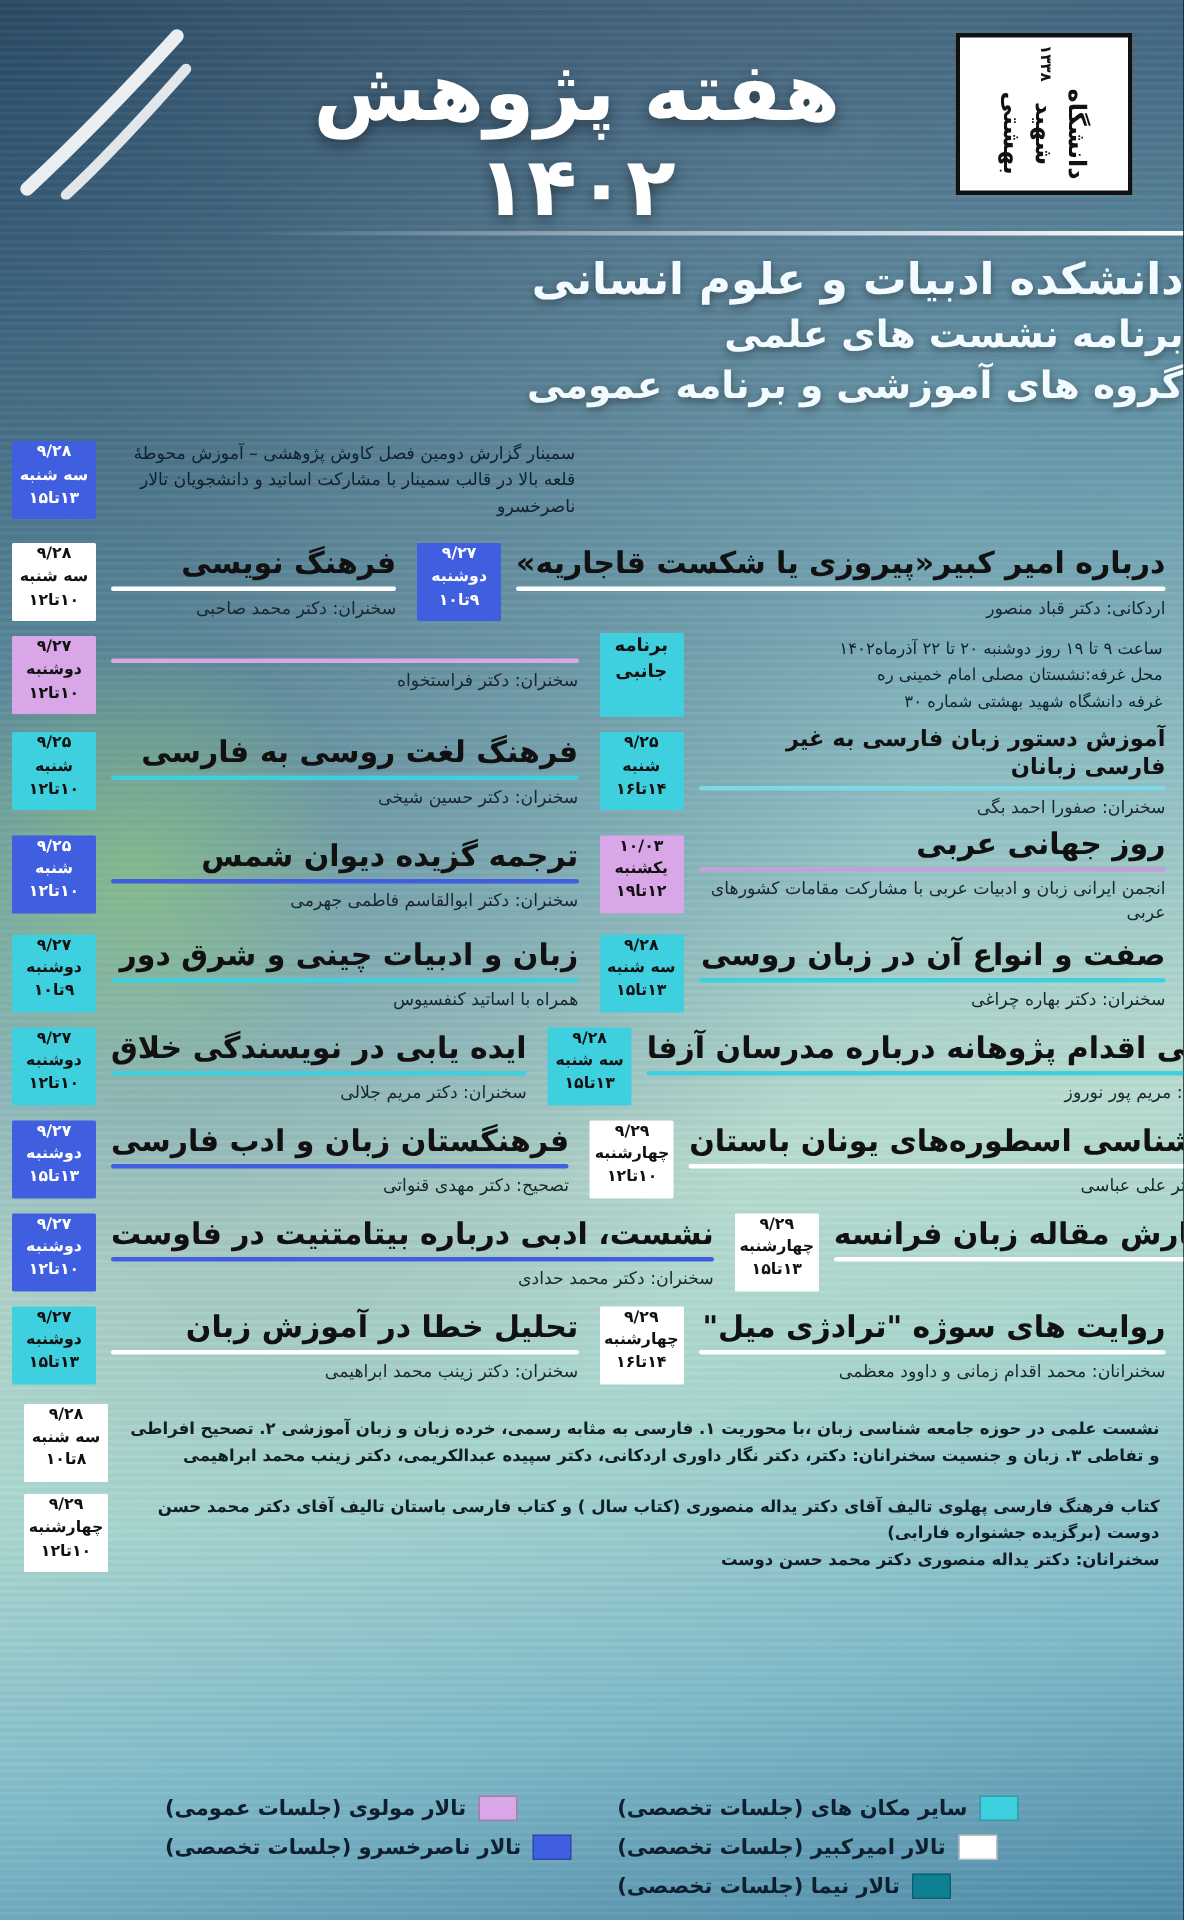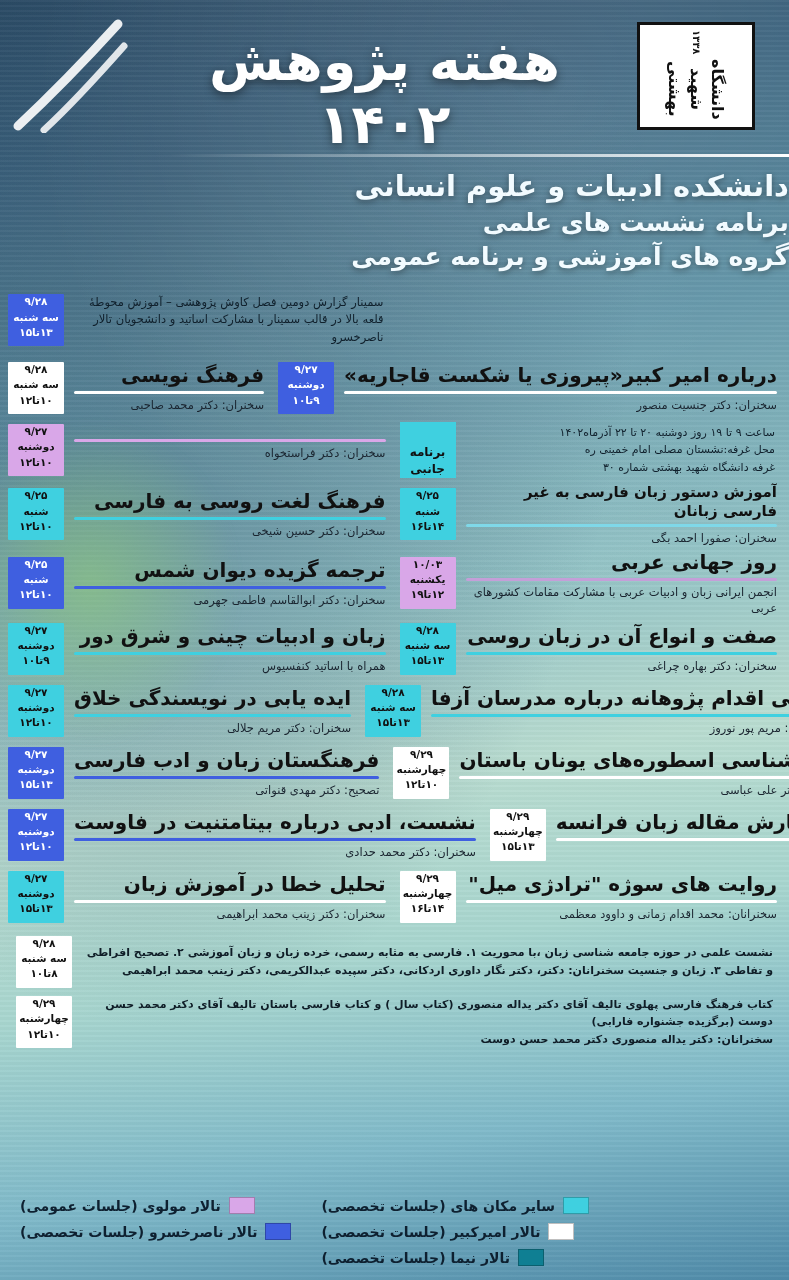--- a/index.html
+++ b/index.html
@@ -122,32 +122,32 @@
     font-size:11.5px; color:#10202c; line-height:1.55; text-align:right; direction:rtl; padding:4px 6px;
   }
   .notes-row{
     display:flex; flex-direction:row-reverse; align-items:center; gap:8px;
     padding:4px 10px 4px 10px;
   }
   .notes-text{
     flex:1 1 auto; font-size:11px; color:#0f1d27; line-height:1.6; text-align:right; direction:rtl;font-weight:bold;
   }
   .sidebox{
-    flex:0 0 56px; width:56px; min-height:56px; display:flex; align-items:flex-end; justify-content:center;
+    flex:0 0 56px; width:56px; min-height:56px; display:flex; align-items:flex-start; justify-content:center;
     font-size:12px; font-weight:bold; color:#111; text-align:center; line-height:1.4;
   }
   .side-note{
     flex:1 1 auto; font-size:11px; color:#10202c; line-height:1.6; text-align:right; direction:rtl; padding-right:6px;
   }
 
   
   .legend{
     position:absolute; left:0; right:0; bottom:6px;
     padding:6px 20px 8px 20px;
-    display:flex; flex-direction:row-reverse; gap:30px;
+    display:flex; flex-direction:row-reverse; justify-content:center; gap:30px;
   }
   .legend-col{ display:flex; flex-direction:column; gap:9px; }
   .legend-item{ display:flex; flex-direction:row-reverse; align-items:center; gap:8px; }
   .swatch{ width:26px; height:17px; flex:0 0 26px; border:1px solid rgba(0,0,0,0.25); }
   .legend-label{ font-size:14px; font-weight:bold; color:#0e2030; direction:rtl; white-space:nowrap; }
 </style>
 </head>
 <body>
 
 <div id="poster">
@@ -204,21 +204,21 @@
           </div>
           <div class="cell">
             <div class="datebox" style="background: rgb(63, 95, 224); color: rgb(255, 255, 255);">
               <span>۹/۲۷</span>
               <span>دوشنبه</span>
               <span>۹تا۱۰</span>
             </div>
             <div class="sess">
               <div class="sess-title">درباره امیر کبیر«پیروزی یا شکست قاجاریه»</div>
               <div class="sess-rule" style="background:#ffffff"></div>
-              <div class="sess-speaker">سخنران: دکتر جنسیت منصور</div>
+              <div class="sess-speaker">اردکانی: دکتر قباد منصور</div>
             </div>
           </div>
         </div>
         <div class="row">
           <div class="cell">
             <div class="datebox" style="background: rgb(217, 167, 232); color: rgb(17, 17, 17);">
               <span>۹/۲۷</span>
               <span>دوشنبه</span>
               <span>۱۰تا۱۲</span>
             </div>

